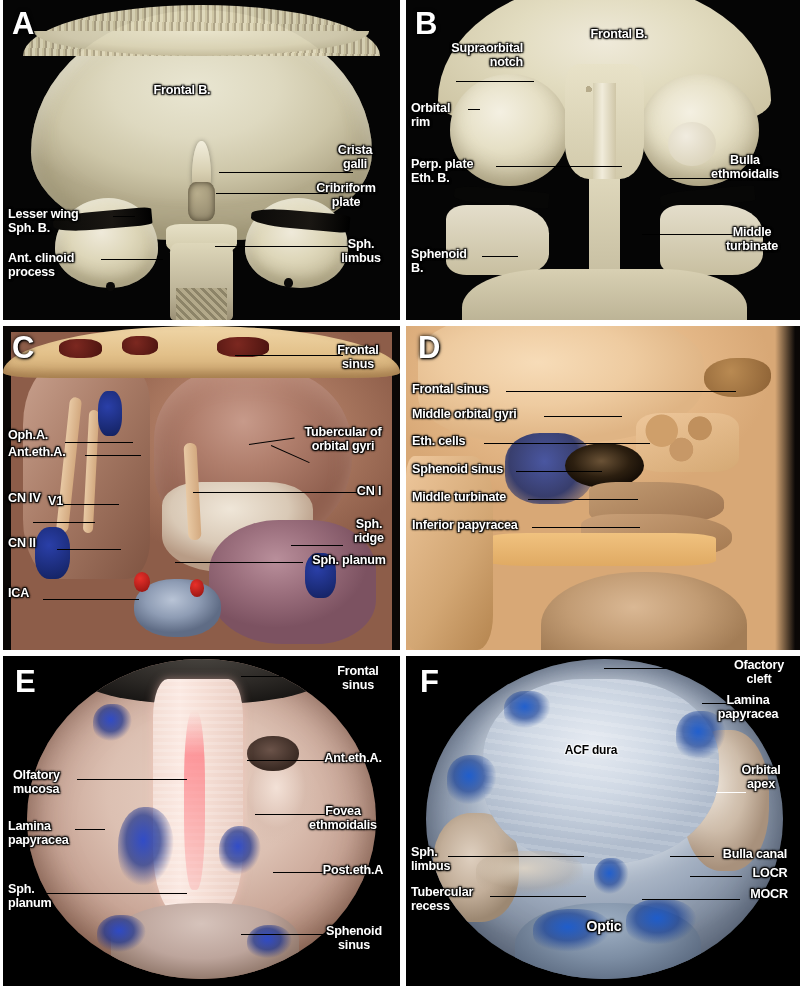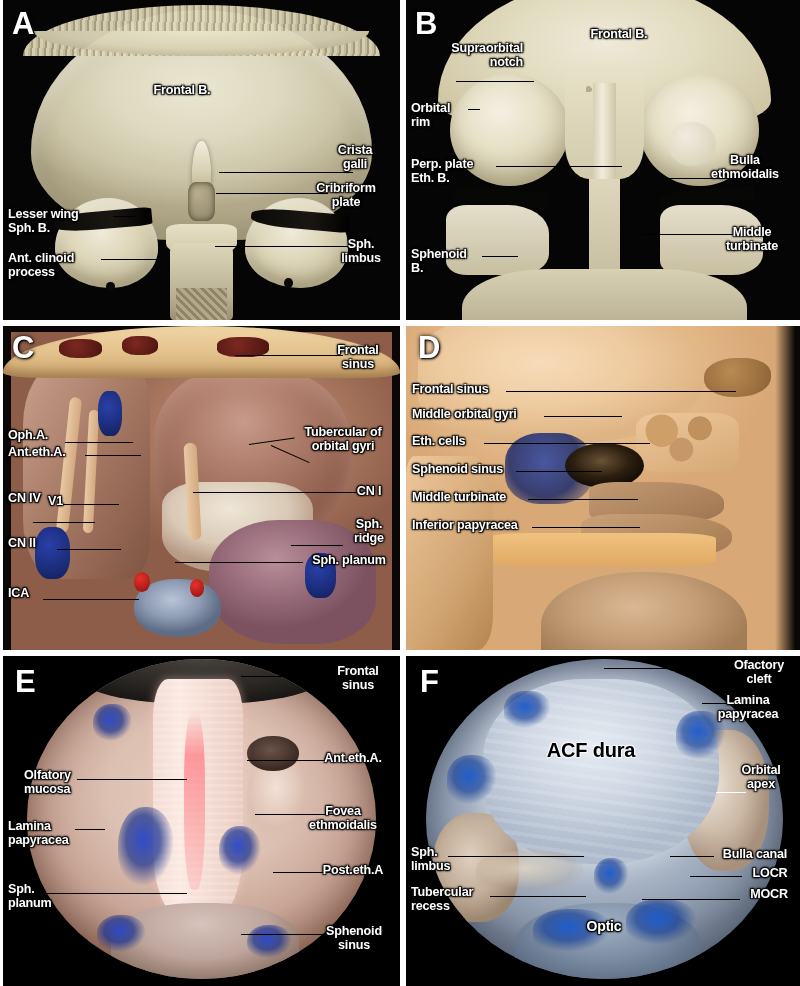--- a/index.html
+++ b/index.html
@@ -662,21 +662,21 @@
 ethmoidalis</div>
     <div class="leader" style="left:252px;top:158px;width:86px;"></div>
 
     <div class="lbl r" style="right:5px;top:208px;width:84px;">Post.eth.A</div>
     <div class="leader" style="left:270px;top:216px;width:58px;"></div>
 
     <div class="lbl r" style="right:5px;top:269px;width:82px;">Sphenoid
 sinus</div>
     <div class="leader" style="left:238px;top:278px;width:84px;"></div>
 
-    <div class="lbl l" style="left:21px;top:113px;width:84px;">Olfatory
+    <div class="lbl l" style="left:10px;top:113px;width:84px;">Olfatory
 mucosa</div>
     <div class="leader" style="left:74px;top:123px;width:110px;"></div>
 
     <div class="lbl l" style="left:5px;top:164px;width:96px;">Lamina
 papyracea</div>
     <div class="leader" style="left:72px;top:173px;width:30px;"></div>
 
     <div class="lbl l" style="left:5px;top:227px;width:76px;">Sph.
 planum</div>
     <div class="leader" style="left:44px;top:237px;width:140px;"></div>
@@ -724,18 +724,18 @@
     <div class="leader" style="left:236px;top:243px;width:98px;"></div>
 
     <div class="lbl l" style="left:5px;top:190px;width:62px;">Sph.
 limbus</div>
     <div class="leader" style="left:42px;top:200px;width:136px;"></div>
 
     <div class="lbl l" style="left:5px;top:230px;width:90px;">Tubercular
 recess</div>
     <div class="leader" style="left:84px;top:240px;width:96px;"></div>
 
-    <div class="lbl c dark" style="left:130px;top:88px;width:110px;font-size:20px;">ACF dura</div>
+    <div class="lbl c dark" style="left:130px;top:88px;width:110px;font-size:12px;">ACF dura</div>
 
     <div class="lbl c" style="left:158px;top:264px;width:80px;font-size:14px;">Optic</div>
   </div>
 
 </div>
 
 </body></html>

